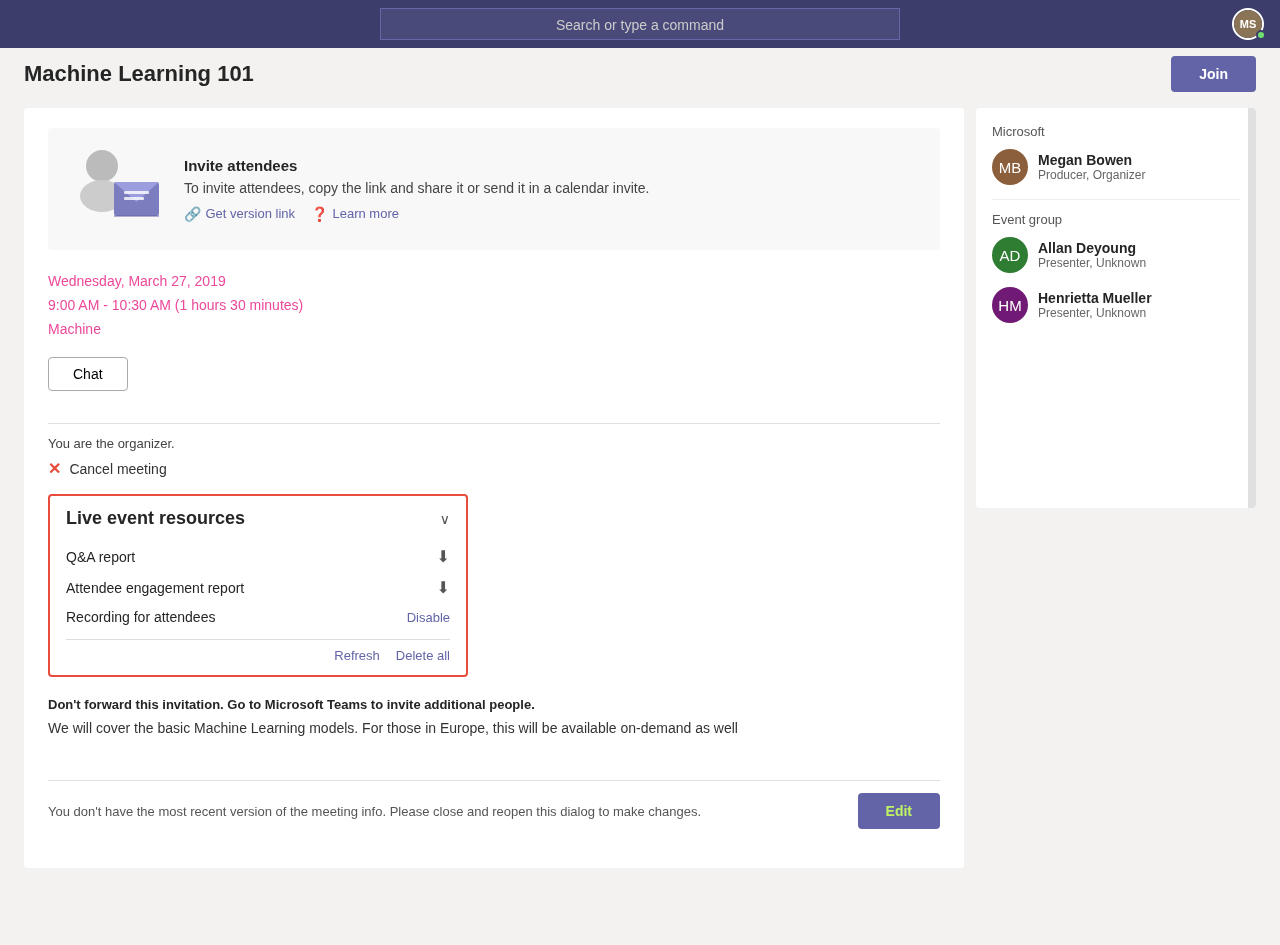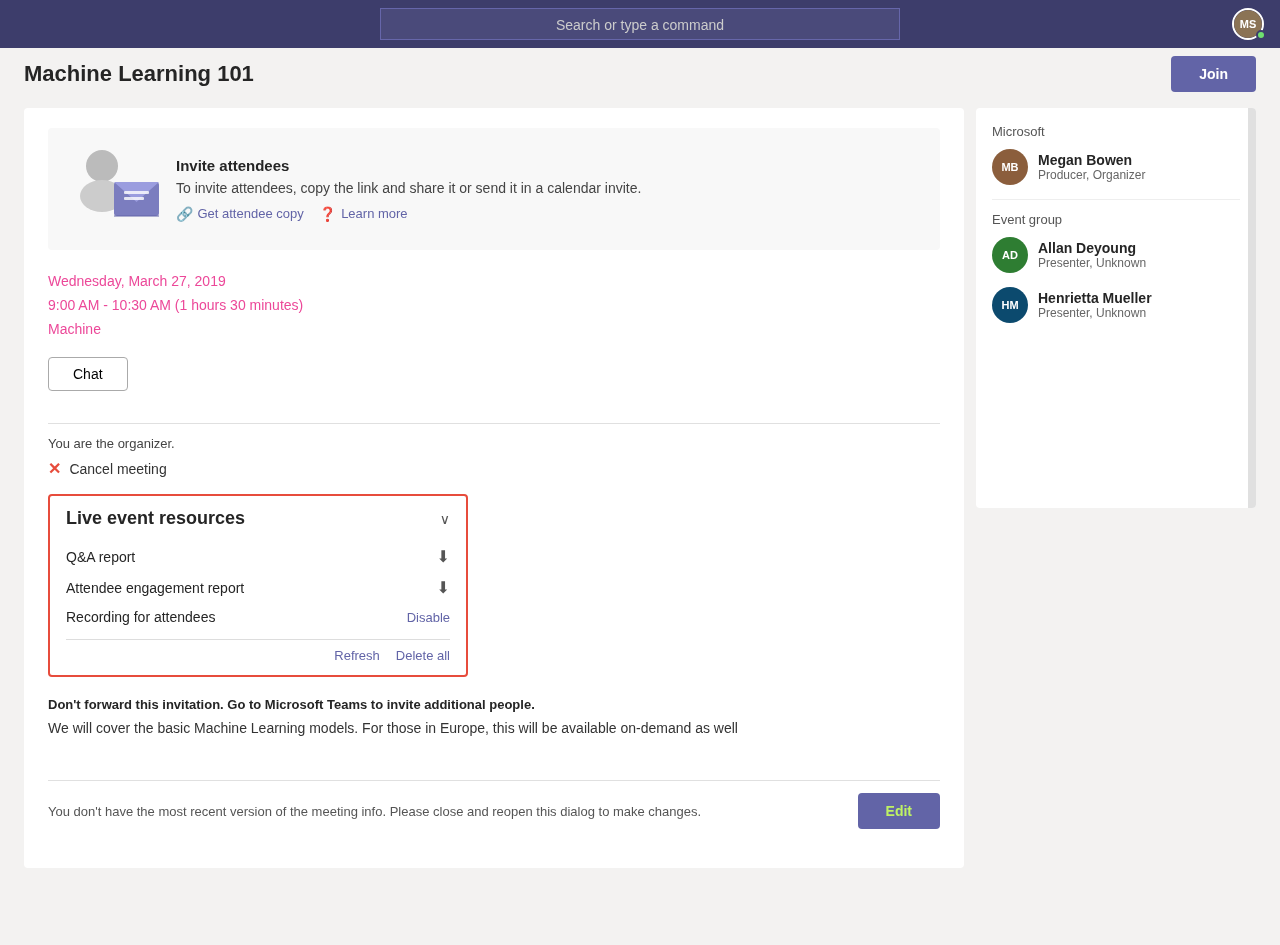--- a/index.html
+++ b/index.html
@@ -120,21 +120,21 @@
     }
 
     
     .invite-banner {
       display: flex;
       align-items: center;
       background: #f8f8f8;
       border-radius: 4px;
       padding: 16px;
       margin-bottom: 20px;
-      gap: 12px;
+      gap: 20px;
     }
     .invite-illustration {
       width: 100px;
       height: 90px;
       flex-shrink: 0;
     }
     .invite-text h3 {
       font-weight: 700;
       font-size: 15px;
       margin-bottom: 6px;
@@ -307,21 +307,21 @@
       display: flex;
       align-items: center;
       gap: 10px;
       margin-bottom: 14px;
     }
     .person-avatar {
       width: 36px; height: 36px;
       border-radius: 50%;
       flex-shrink: 0;
       display: flex; align-items: center; justify-content: center;
-      font-size: 11px; font-weight: bold; color: white;
+      font-size: 15px; font-weight: normal; color: white;
     }
     .person-info .name { font-size: 14px; font-weight: 600; }
     .person-info .role { font-size: 12px; color: #666; }
 
     .section-divider { border: none; border-top: 1px solid #eee; margin: 12px 0; }
   </style>
 </head>
 <body>
 
 <div class="topbar">
@@ -356,21 +356,21 @@
 
           <rect x="60" y="47" width="25" height="3" rx="1" fill="white" opacity="0.8"></rect>
           <rect x="60" y="53" width="20" height="3" rx="1" fill="white" opacity="0.8"></rect>
         </svg>
         <div class="invite-text">
           <h3>Invite attendees</h3>
           <p>To invite attendees, copy the link and share it or send it in a calendar invite.</p>
           <div class="invite-links">
             <a class="invite-link">
               <span class="link-icon">🔗</span>
-              <span>Get attendee copy</span>
+              <span>Get version link</span>
             </a>
             <a class="invite-link">
               <span class="link-icon">❓</span>
               <span>Learn more</span>
             </a>
           </div>
         </div>
       </div>
 
       
@@ -458,21 +458,21 @@
 
       <div class="person-row">
         <div class="person-avatar" style="background:#2e7d32;">AD</div>
         <div class="person-info">
           <div class="name">Allan Deyoung</div>
           <div class="role">Presenter, Unknown</div>
         </div>
       </div>
 
       <div class="person-row">
-        <div class="person-avatar" style="background:#0c4a6e;">HM</div>
+        <div class="person-avatar" style="background:#701a75;">HM</div>
         <div class="person-info">
           <div class="name">Henrietta Mueller</div>
           <div class="role">Presenter, Unknown</div>
         </div>
       </div>
 
     </div>
 
   </div>
 </div>

